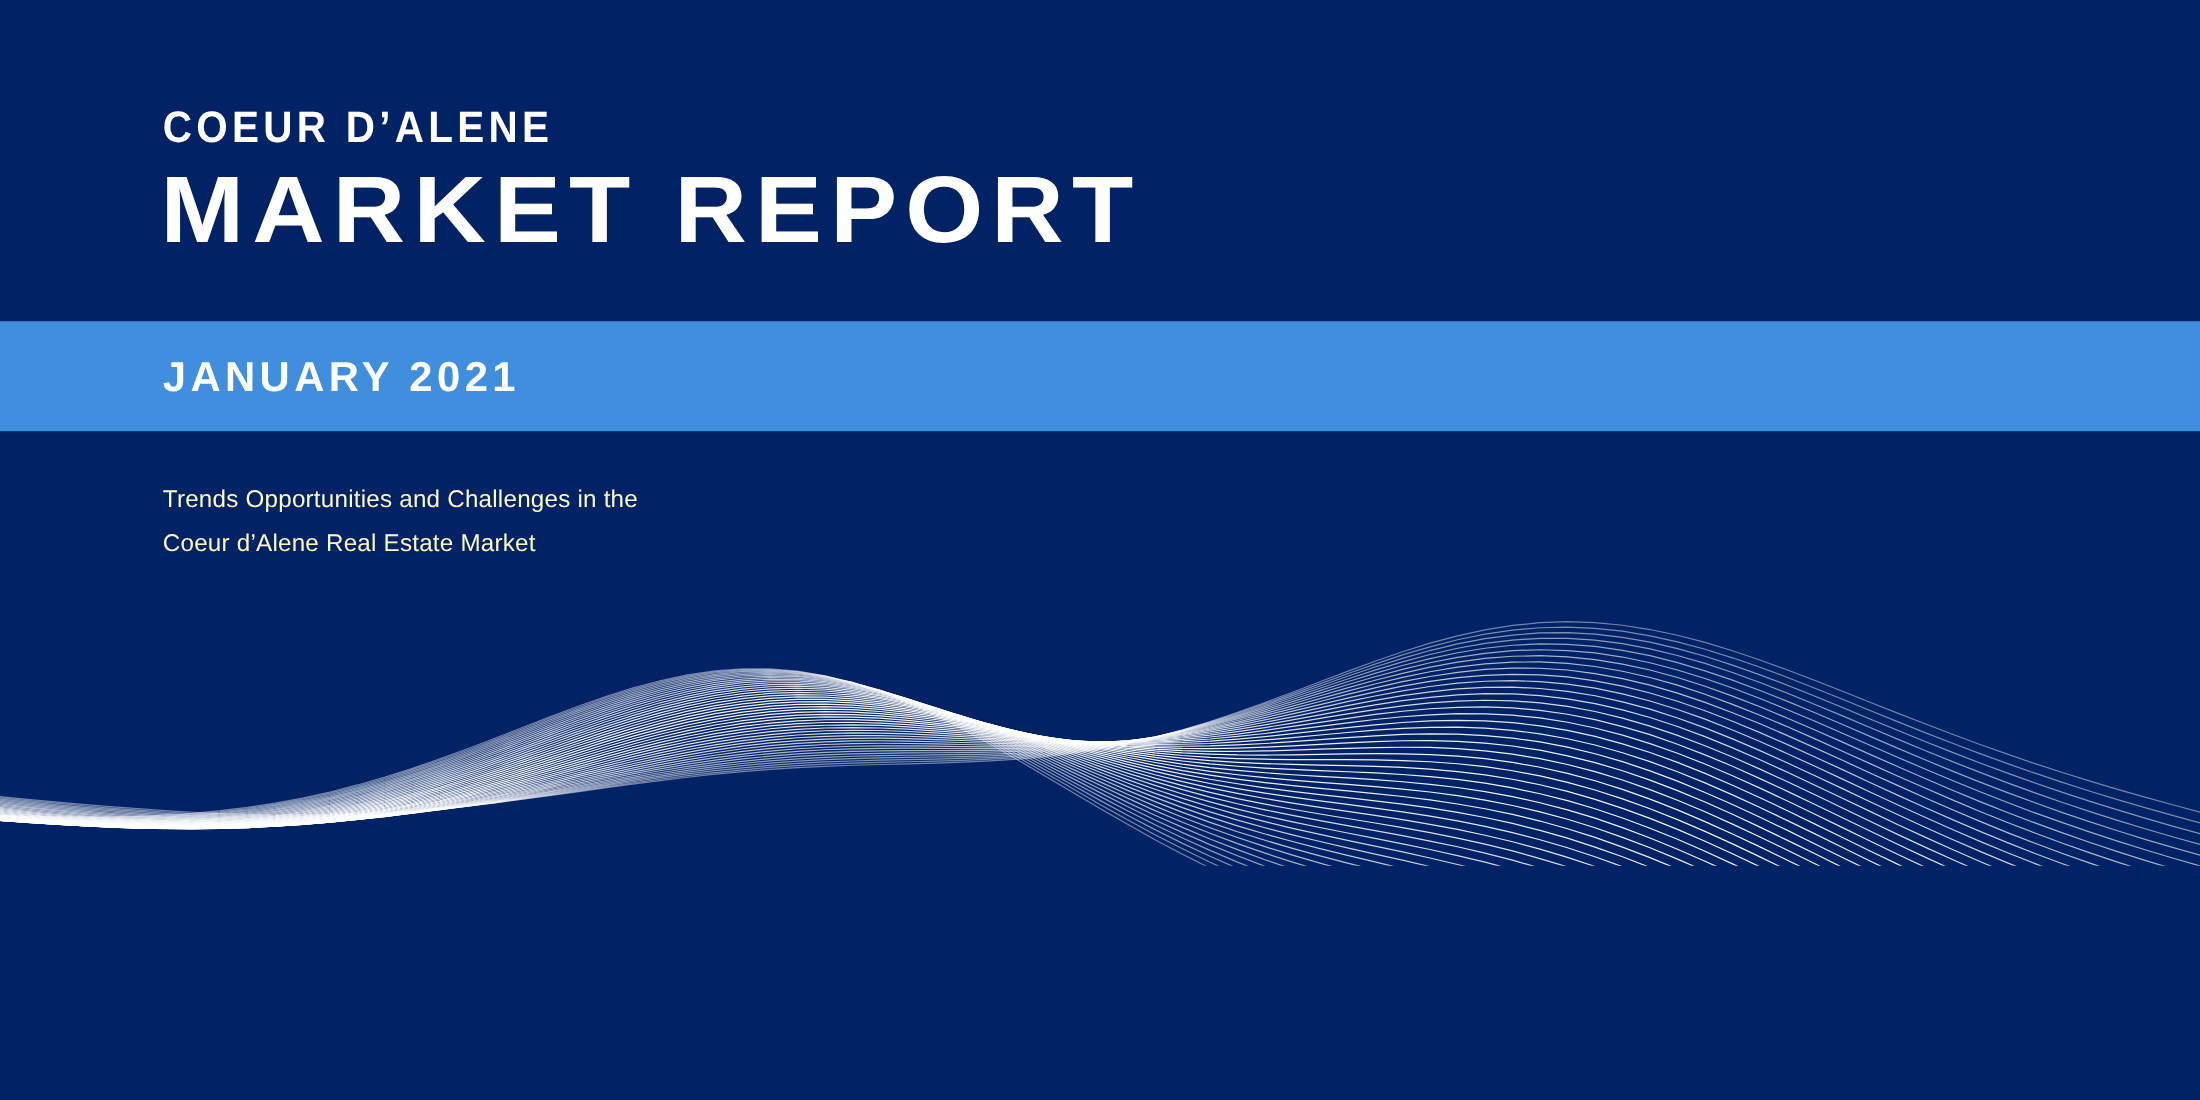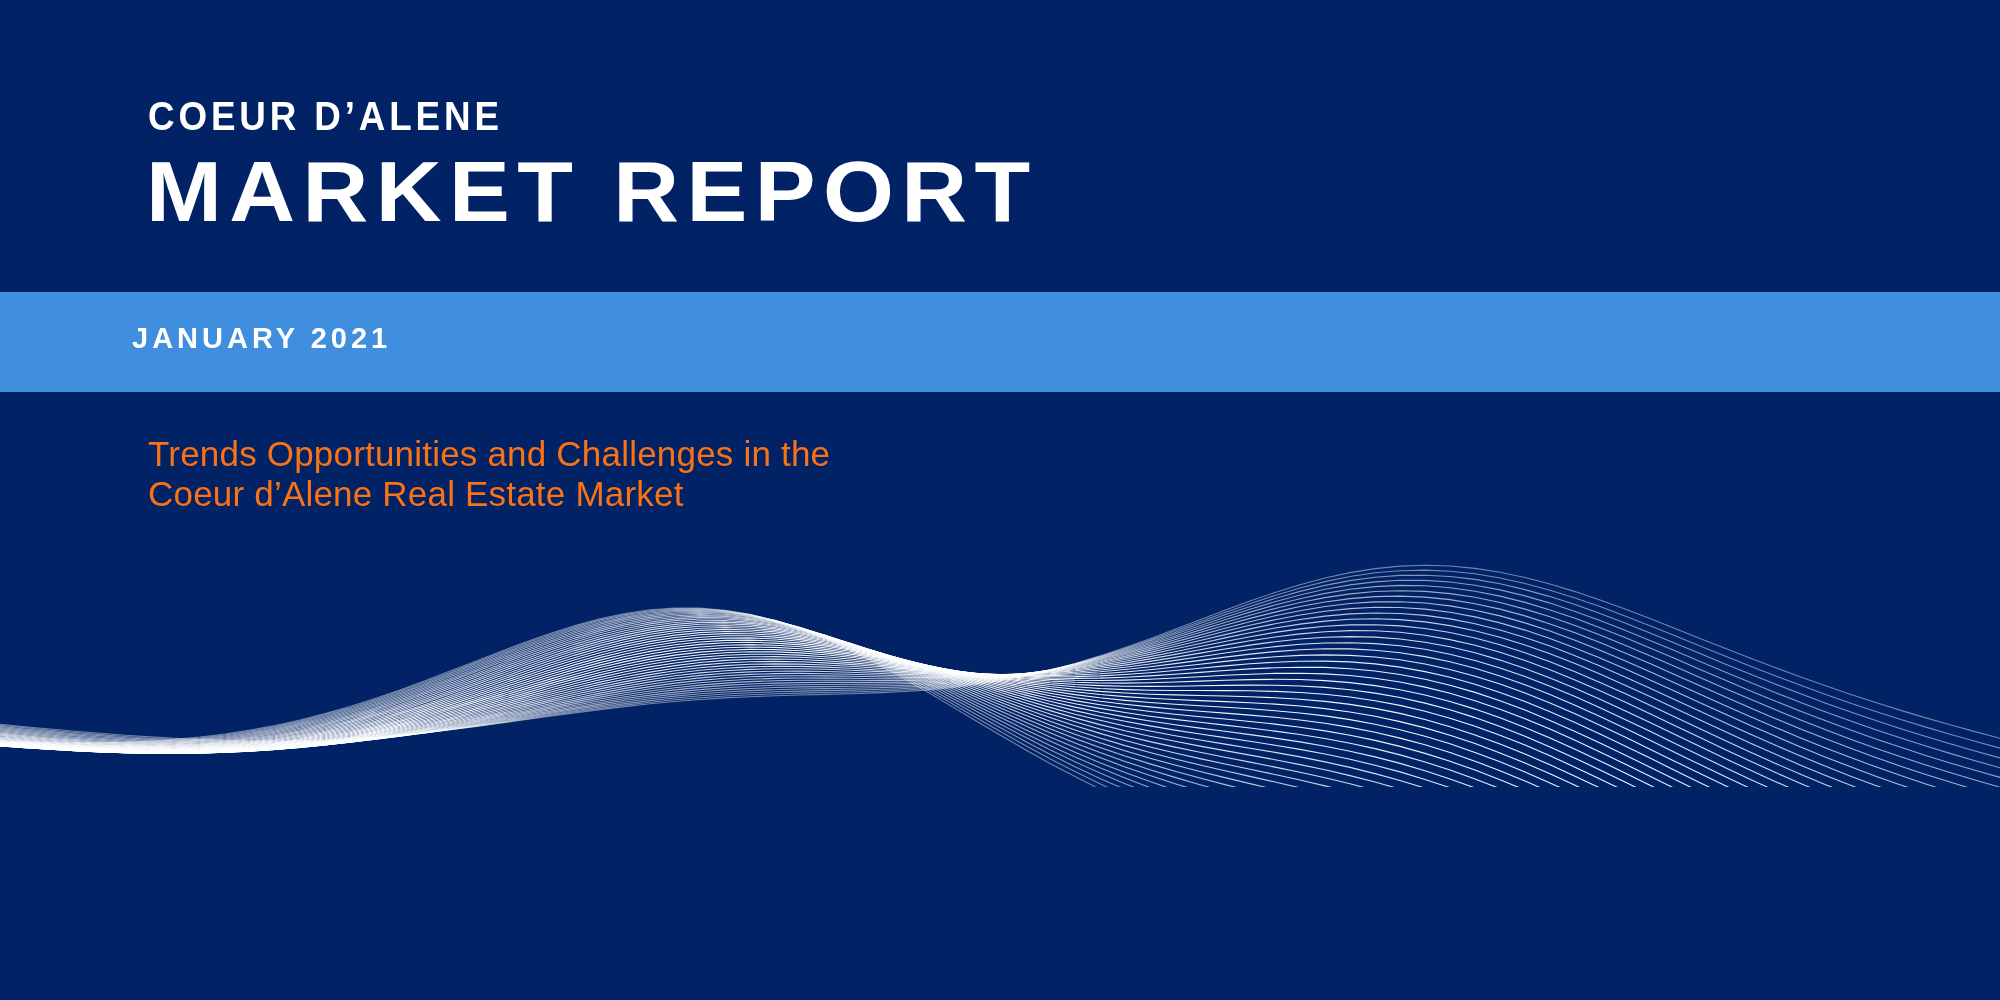--- a/index.html
+++ b/index.html
@@ -56,35 +56,35 @@
 
   #date-band {
     position:absolute;
     left:0; top:292px;
     width:2000px; height:100px;
     background:#3f8fde;
     z-index:2;
   }
   #date-label {
     position:absolute;
-    left:132px; top:30px;
-    font-size:29px;
+    left:148px; top:30px;
+    font-size:38px;
     font-weight:bold;
     letter-spacing:4px;
     color:#ffffff;
     white-space:nowrap;
   }
 
   #subtitle {
     position:absolute;
     left:148px; top:434px;
-    font-size:35px;
+    font-size:22px;
     font-weight:300;
     line-height:40px;
-    color:#f97316;
+    color:#fef9c3;
     white-space:pre-line;
     letter-spacing:0.2px;
   }
 </style>
 </head>
 <body>
 
 <div id="cover">
 
   <div id="wave-art">

